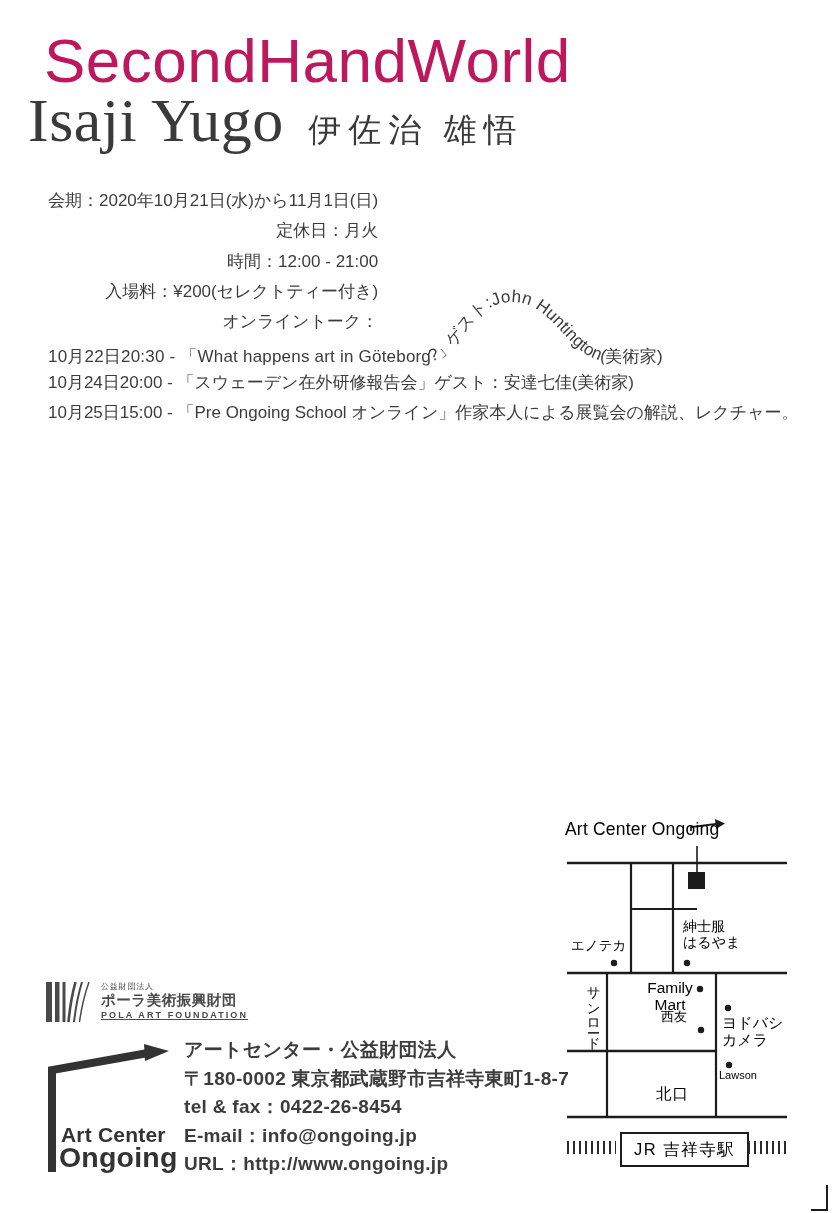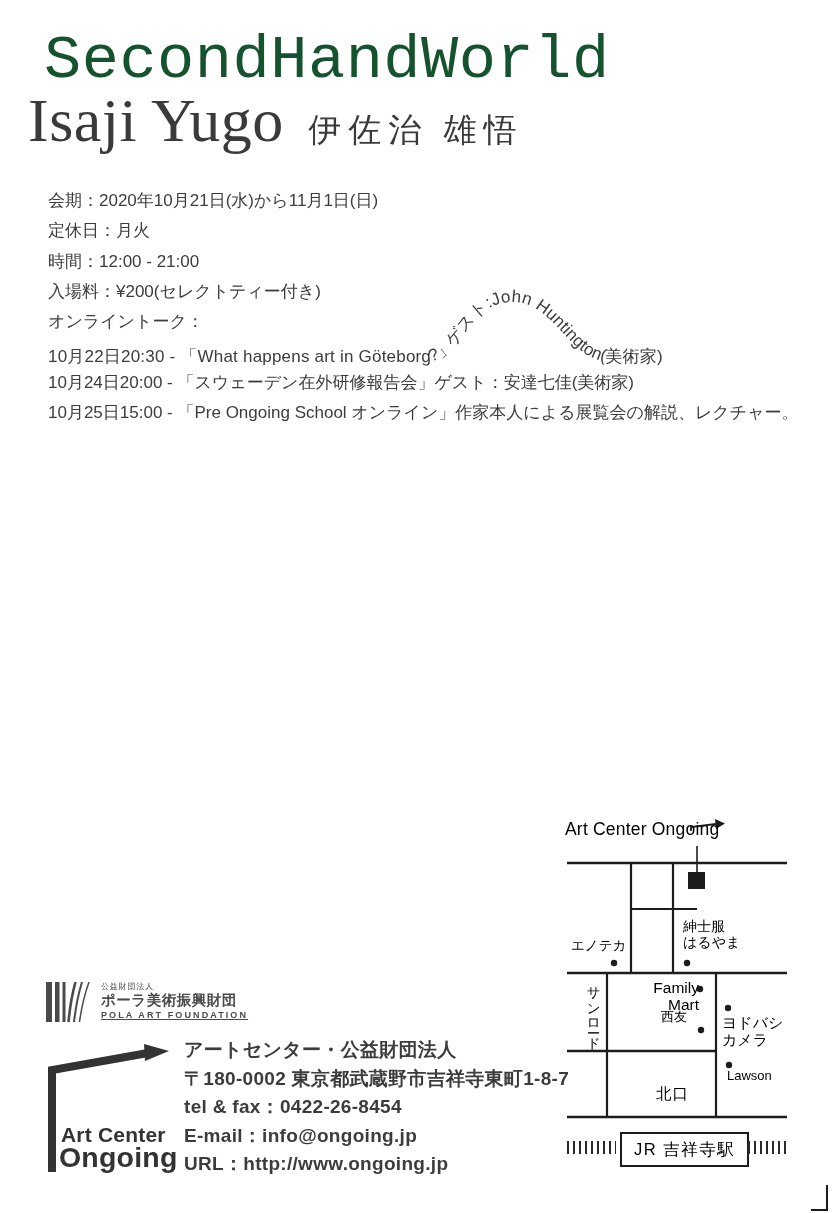--- a/index.html
+++ b/index.html
@@ -4,34 +4,34 @@
 <style>
   html,body{margin:0;padding:0;background:#888;}
   .page{
     position:relative;width:835px;height:1213px;background:#ffffff;
     font-family:"Liberation Sans",sans-serif;color:#3c3c3c;overflow:hidden;
     margin:0 auto;
   }
   .abs{position:absolute;}
   
   .title-en{
-    left:44px;top:30px;font-family:Liberation Mono, monospace;
-    font-size:62px;line-height:1;letter-spacing:.5px;color:#14532d;white-space:nowrap;text-align:center;
+    left:44px;top:30px;font-family:Liberation Sans, sans-serif;
+    font-size:62px;line-height:1;letter-spacing:.5px;color:#be185d;white-space:nowrap;text-align:center;
   }
   .title-artist{left:28px;top:89px;line-height:1;white-space:nowrap;}
   .title-artist .en{
     font-family:"Liberation Serif",serif;font-size:62px;color:#3a3a3a;letter-spacing:.5px;
   }
   .title-artist .jp{
     font-family:"Liberation Serif",serif;font-size:33px;color:#3a3a3a;
     letter-spacing:7px;margin-left:20px;
   }
   
   .details{left:48px;top:186px;font-size:17px;line-height:30.3px;white-space:nowrap;}
-  .details div{height:30.3px;}
+  .details div{height:30.3px;text-align:right;}
   .talks{left:48px;top:368px;font-size:17px;line-height:30.3px;white-space:nowrap;}
   .talks div{height:30.3px;}
   .arc-svg{left:40px;top:268px;}
   .arc-svg text{font-family:"Liberation Sans",sans-serif;font-size:17px;fill:#3c3c3c;letter-spacing:.2px;}
   
   .pola{left:46px;top:982px;display:flex;align-items:flex-start;color:#4a4a4a;}
   .pola .mark{flex:0 0 auto;}
   .pola .txt{margin-left:9px;}
   .pola .t1{font-size:8px;letter-spacing:.8px;line-height:9px;}
   .pola .t2{font-size:14.5px;letter-spacing:.5px;line-height:17px;margin-top:1px;font-weight:600;}
@@ -44,24 +44,24 @@
   
   .contact{left:184px;top:1036px;font-size:19px;font-weight:bold;line-height:28.5px;letter-spacing:.3px;white-space:nowrap;color:#3c3c3c;}
   
   .map{left:553px;top:816px;width:245px;height:360px;color:#000000;}
   .map svg{position:absolute;left:0;top:0;}
   .map .lbl{position:absolute;white-space:nowrap;line-height:1.12;}
   .map-title{left:12px;top:4px;font-size:17.5px;letter-spacing:.2px;}
   .lbl-enoteca{left:18px;top:122px;font-size:13.5px;}
   .lbl-haruyama{left:130px;top:103px;font-size:14px;line-height:16.5px;}
   .lbl-sunroad{left:33px;top:161px;font-size:13.5px;writing-mode:vertical-rl;letter-spacing:1px;}
-  .lbl-family{left:88px;top:163px;width:58px;text-align:right;font-size:15.5px;line-height:18px;}
+  .lbl-family{left:88px;top:163px;width:58px;text-align:center;font-size:15.5px;line-height:18px;}
   .lbl-seiyu{left:108px;top:194px;font-size:13px;}
   .lbl-yodobashi{left:169px;top:199px;font-size:15px;line-height:17.5px;}
-  .lbl-lawson{left:174px;top:253px;font-size:13px;}
+  .lbl-lawson{left:166px;top:253px;font-size:11px;}
   .lbl-north{left:103px;top:269px;font-size:15.5px;letter-spacing:1px;}
   .hatch{position:absolute;height:13px;top:325px;
     background:repeating-linear-gradient(90deg,#2a2a2a 0 2px,transparent 2px 6px);}
   .hatch-left{left:14px;width:49px;}
   .hatch-right{left:195px;width:38px;}
   .station-box{position:absolute;left:67px;top:316px;width:125px;height:31px;
     border:2.2px solid #1c1c1c;display:flex;align-items:center;justify-content:center;
     font-size:16.5px;letter-spacing:1.5px;background:#fff;}
   
   .crop-v{left:826px;top:1185px;width:2px;height:26px;background:#1c1c1c;}

